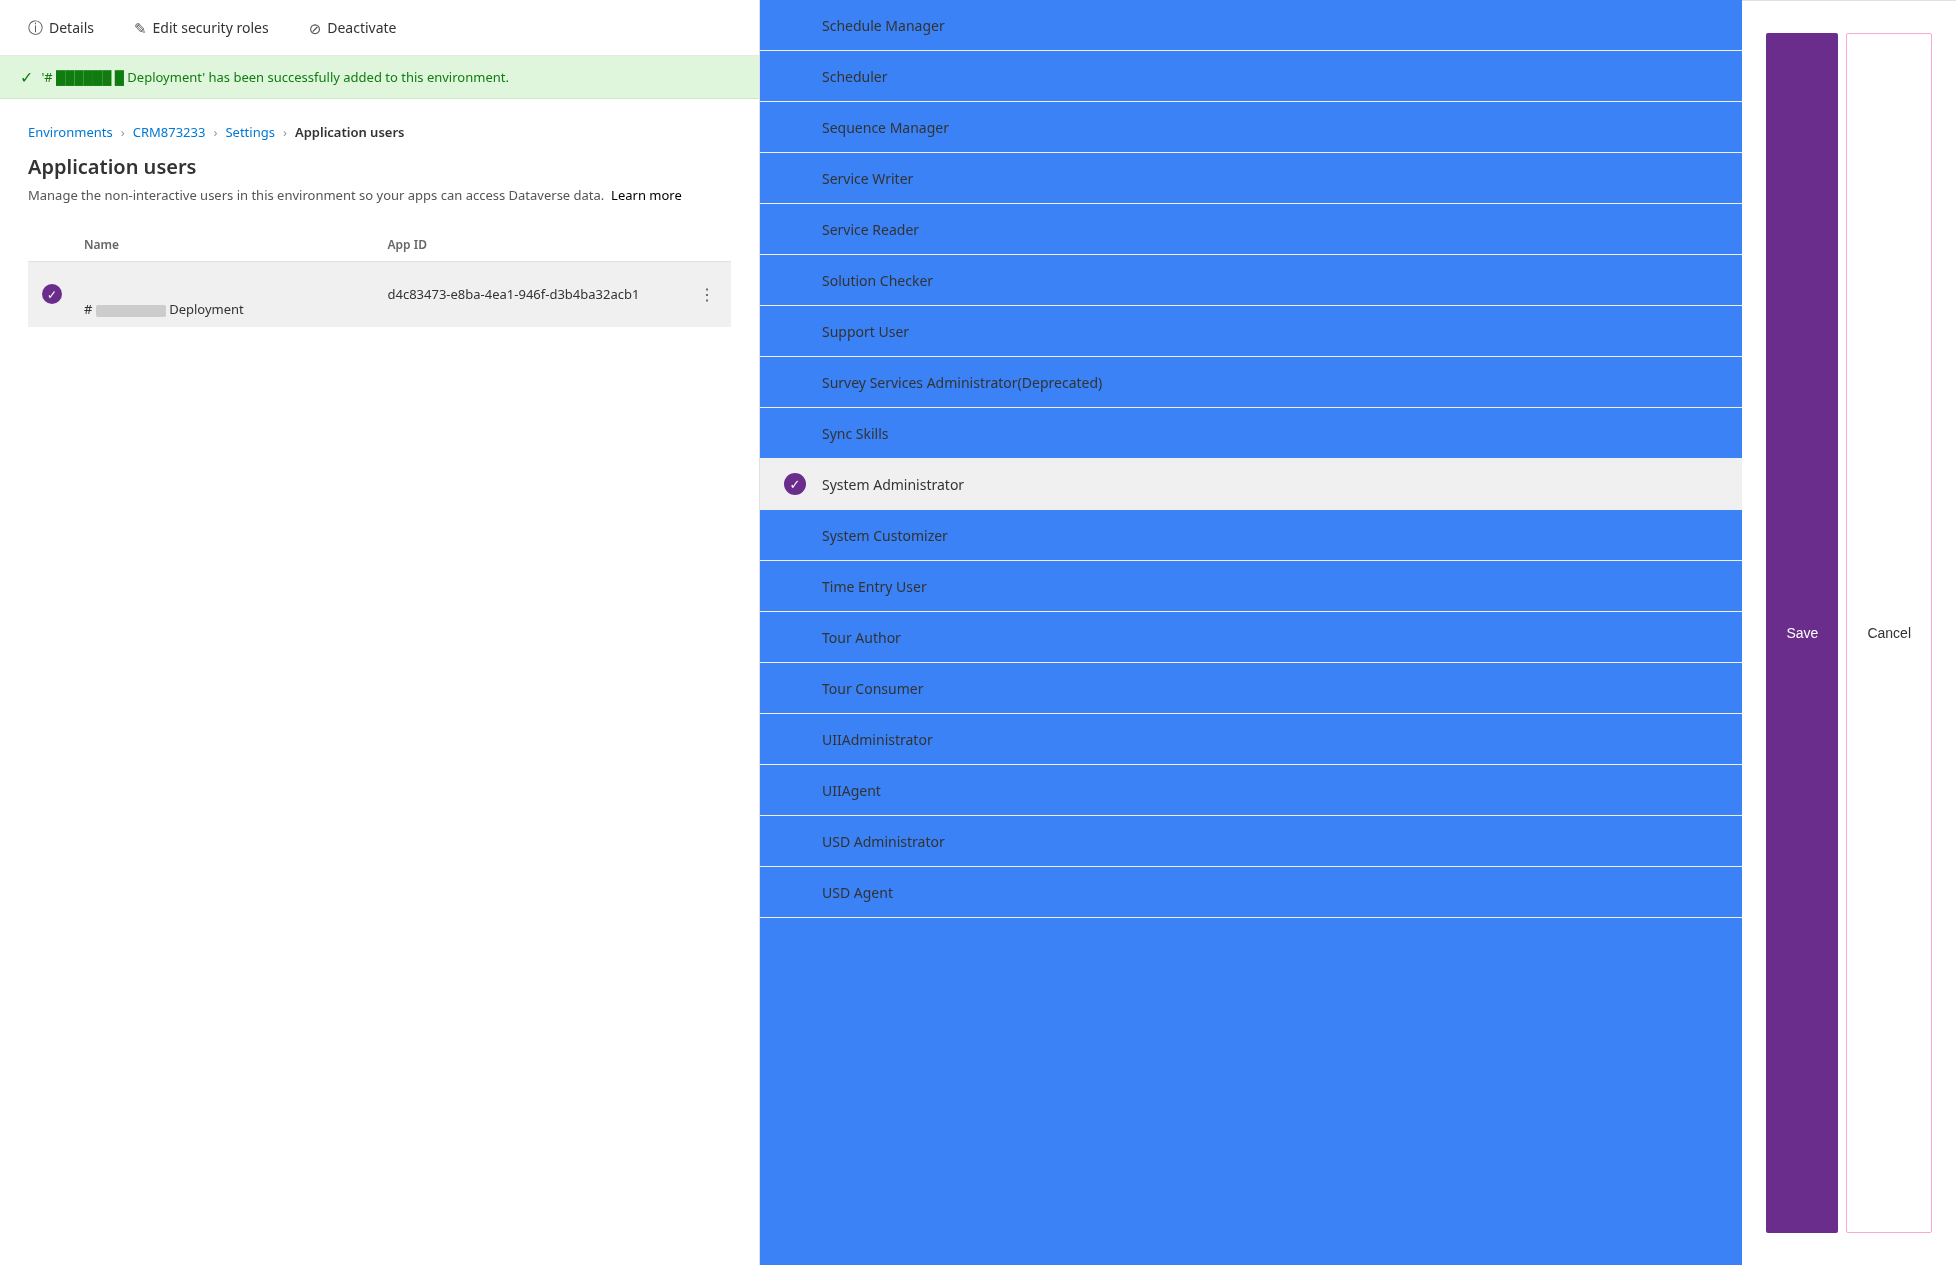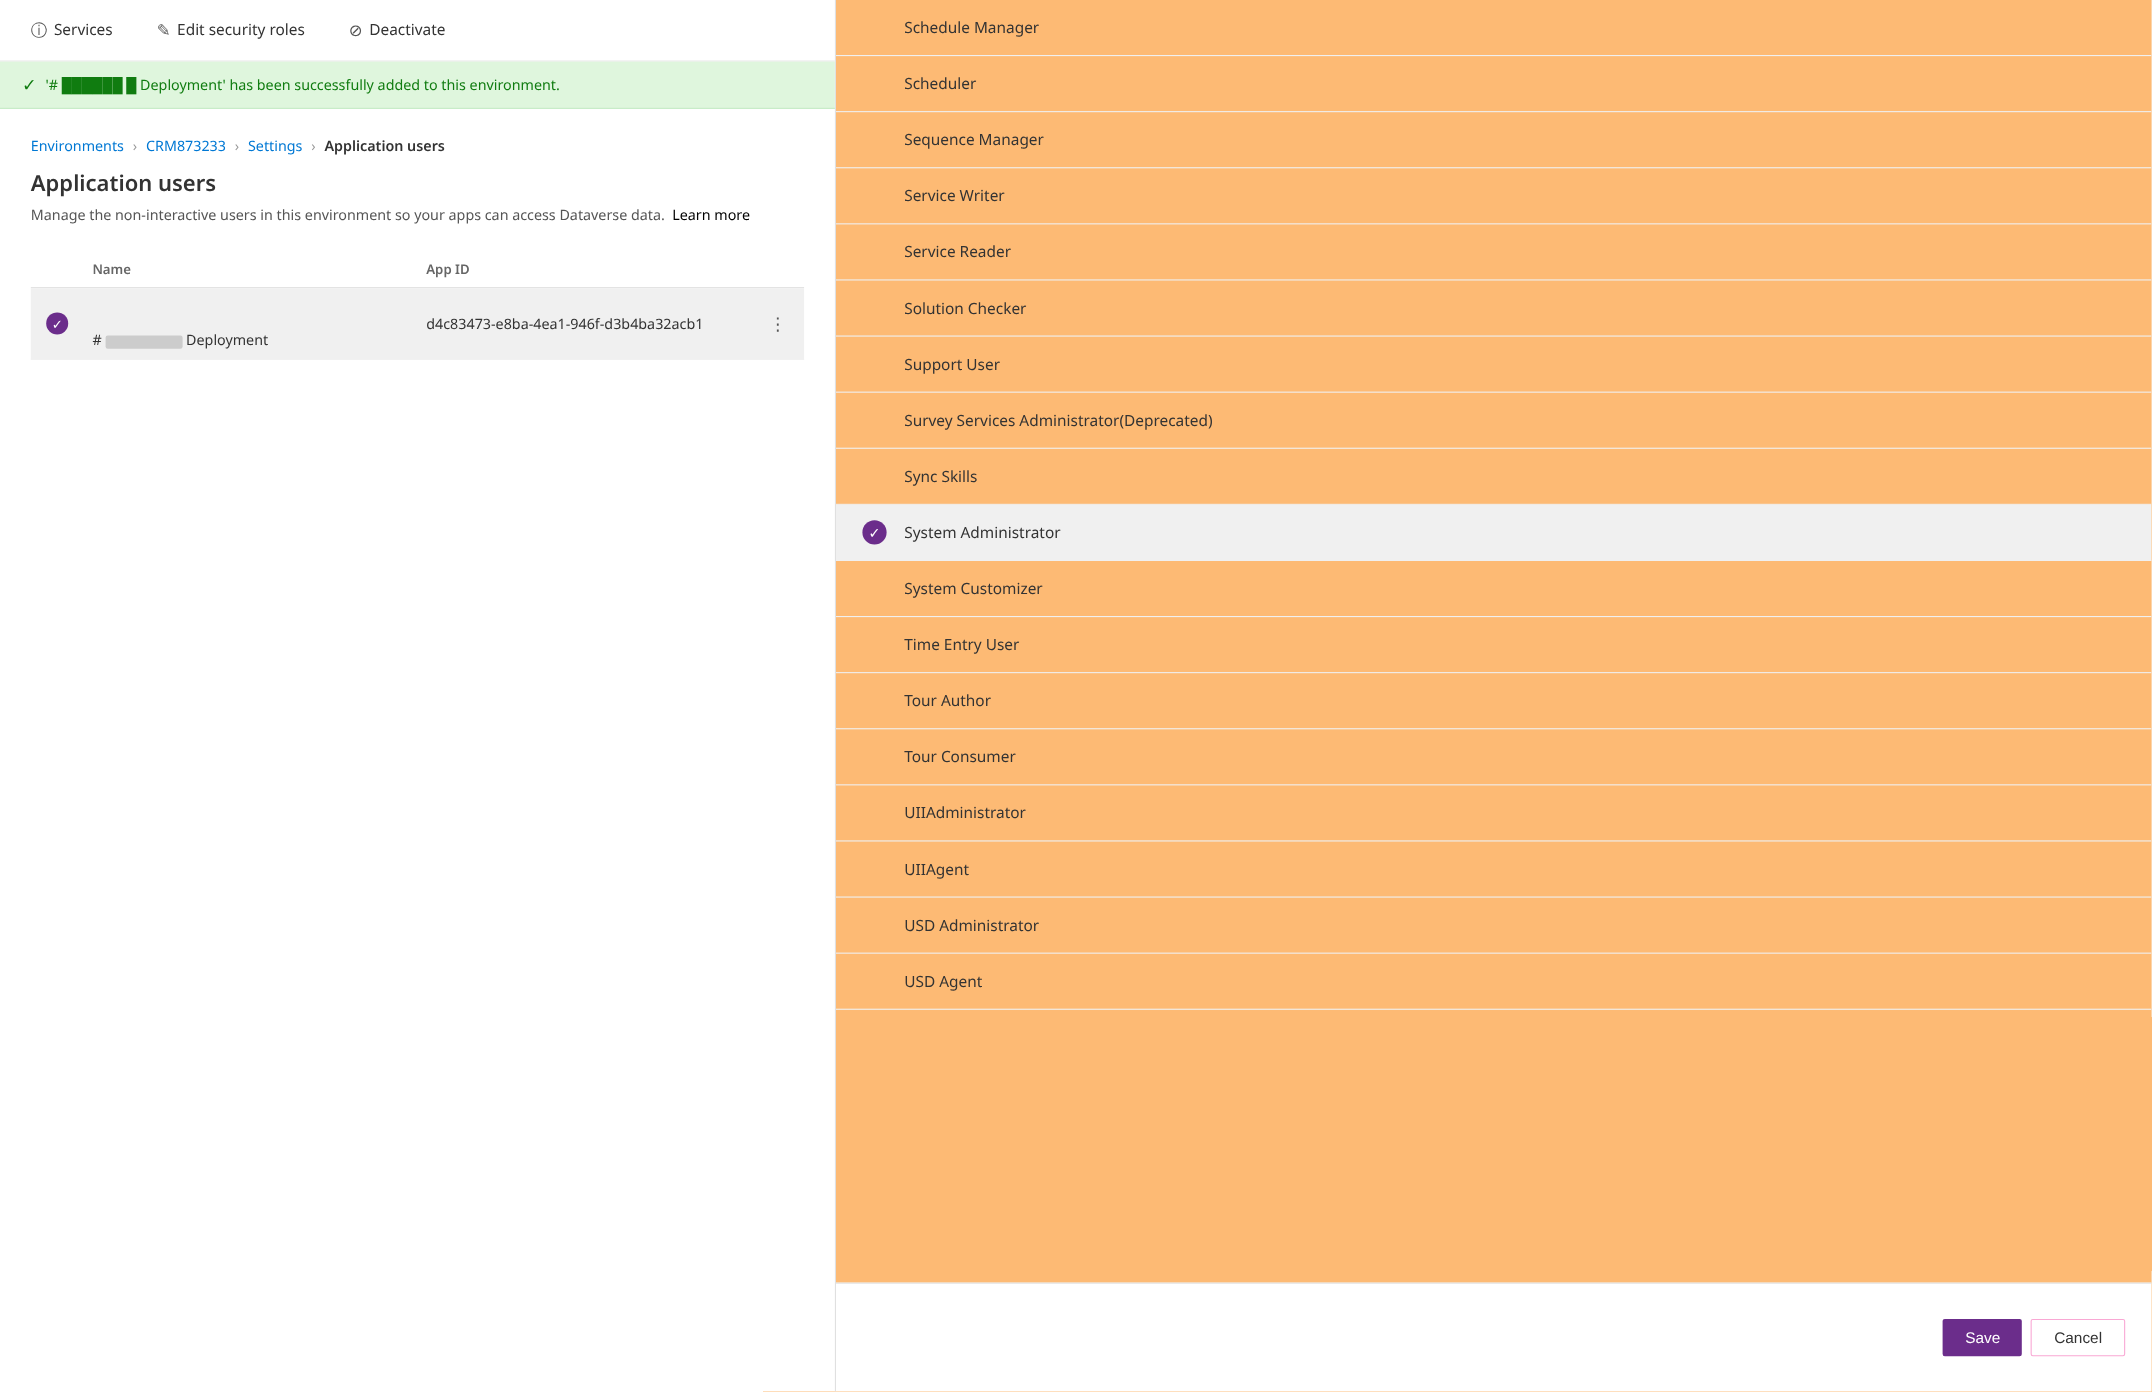--- a/index.html
+++ b/index.html
@@ -177,22 +177,22 @@
       display: inline-block;
       height: 12px;
       border-radius: 2px;
       vertical-align: middle;
     }
 
     
     .right-panel {
       flex: 1;
       display: flex;
-      flex-direction: column;
-      background: #fdba74;
+      flex-direction: row;
+      background: #3b82f6;
     }
 
     .roles-list {
       flex: 1;
       overflow-y: auto;
       padding: 0;
     }
 
     .role-item {
       display: flex;
@@ -265,21 +265,21 @@
 </head>
 <body>
 
 <div class="layout">
 
   <div class="left-panel">
 
     <div class="toolbar">
       <div class="toolbar-item">
         <span class="icon">ⓘ</span>
-        <span>Services</span>
+        <span>Details</span>
       </div>
       <div class="toolbar-item">
         <span class="icon">✎</span>
         <span>Edit security roles</span>
       </div>
       <div class="toolbar-item">
         <span class="icon">⊘</span>
         <span>Deactivate</span>
       </div>
     </div>

